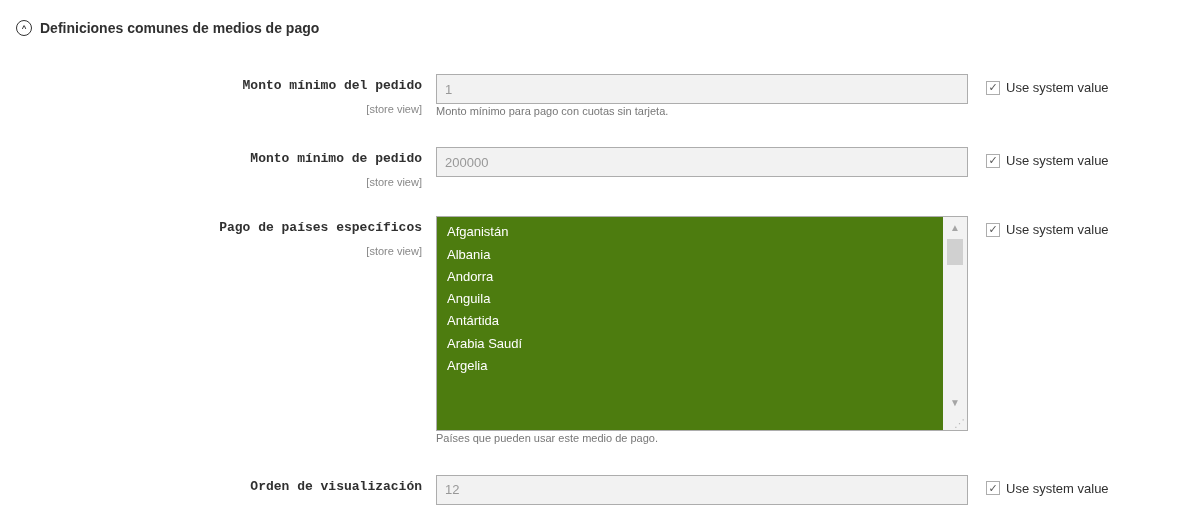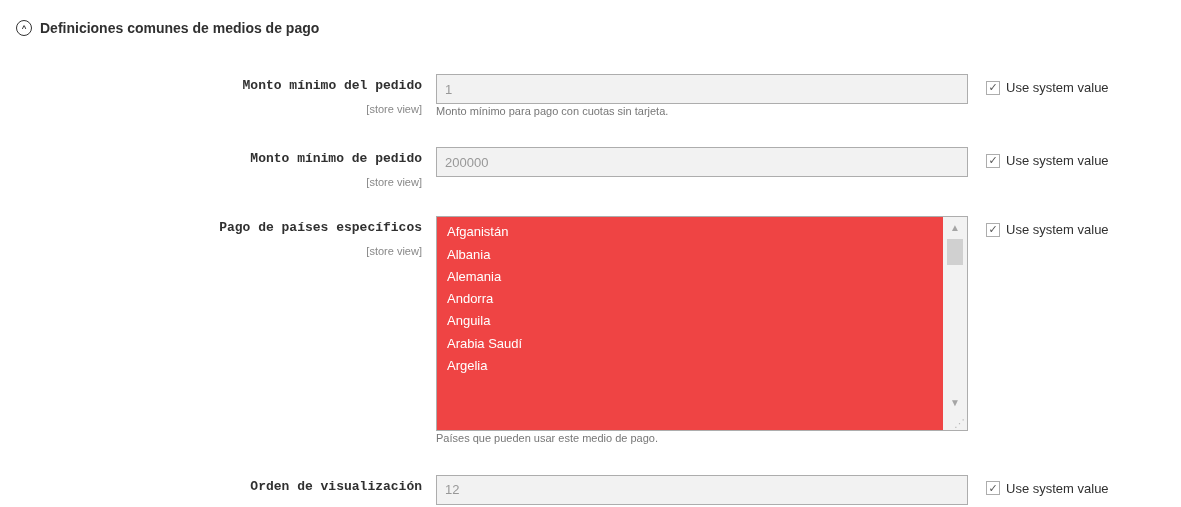--- a/index.html
+++ b/index.html
@@ -100,21 +100,21 @@
     box-sizing: border-box;
     background: #e6e6e6;
     overflow: hidden;
   }
   .multiselect-list {
     position: absolute;
     top: 0; left: 0; right: 24px; bottom: 0;
     overflow: hidden;
     padding: 4px 0 4px 0;
     box-sizing: border-box;
-    background: #ef4444;
+    background: #4d7c0f;
   }
   .multiselect-item {
     padding: 3px 10px;
     font-size: 13px;
     color: #ffffff;
     line-height: 1.25;
     white-space: nowrap;
   }
   .multiselect-scroll {
     position: absolute;
@@ -216,23 +216,23 @@
   <div class="field-row">
     <div class="field-label-col">
       <div class="field-label">Pago de países específicos</div>
       <div class="field-scope">[store view]</div>
     </div>
     <div class="field-input-col">
       <div class="multiselect-wrap">
         <div class="multiselect-list">
           <div class="multiselect-item">Afganistán</div>
           <div class="multiselect-item">Albania</div>
-          <div class="multiselect-item">Alemania</div>
           <div class="multiselect-item">Andorra</div>
           <div class="multiselect-item">Anguila</div>
+          <div class="multiselect-item">Antártida</div>
           <div class="multiselect-item">Arabia Saudí</div>
           <div class="multiselect-item">Argelia</div>
         </div>
         <div class="multiselect-scroll">
           <div class="scroll-arrow">▲</div>
           <div class="scroll-track">
             <div class="scroll-thumb"></div>
           </div>
           <div class="scroll-arrow">▼</div>
           <div class="scroll-corner">⋰</div>

